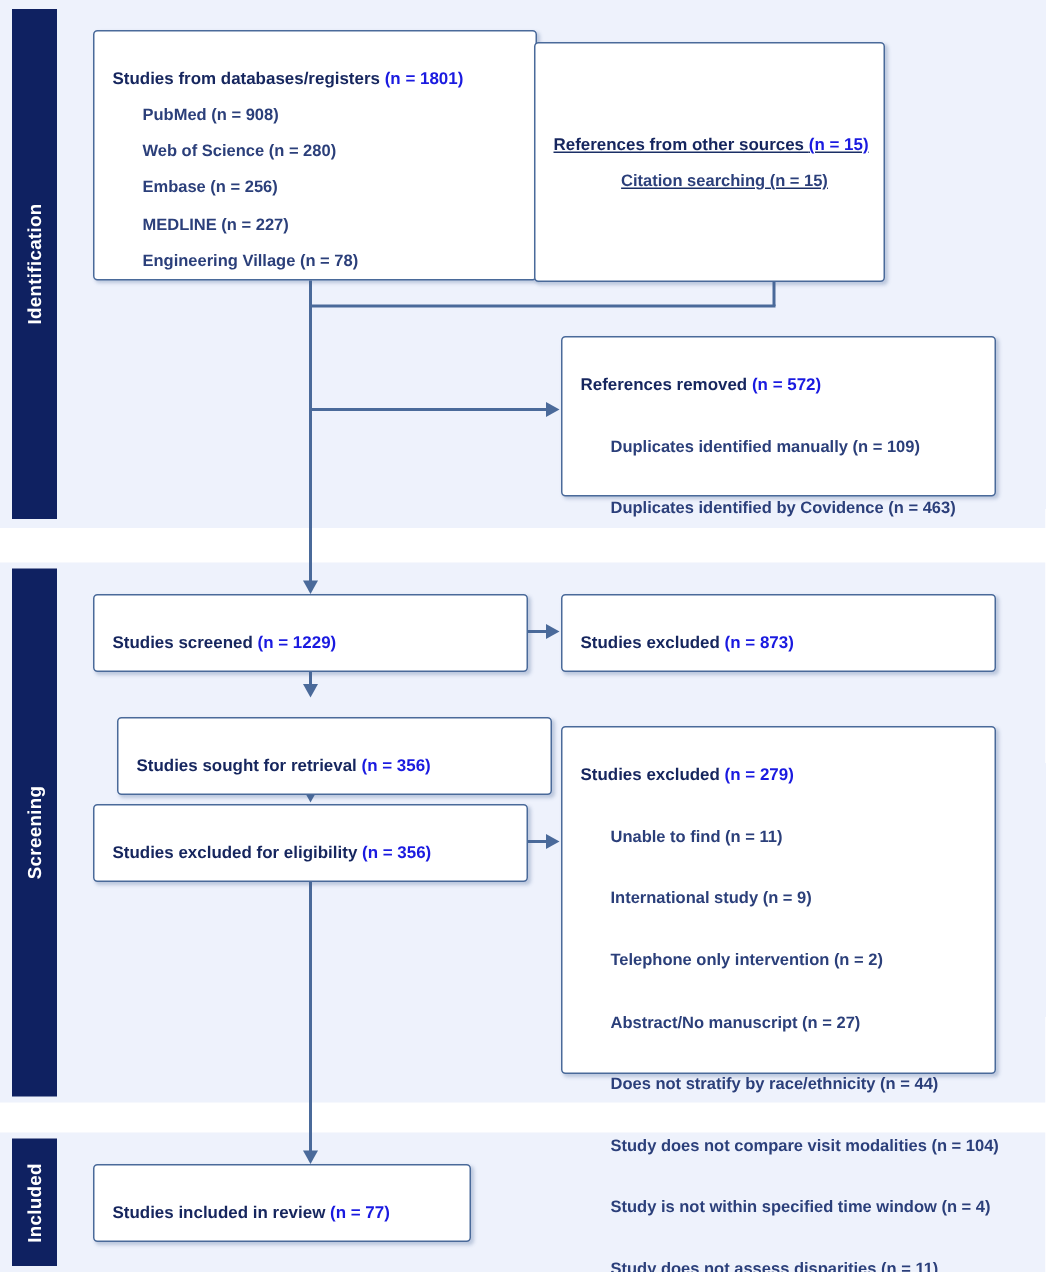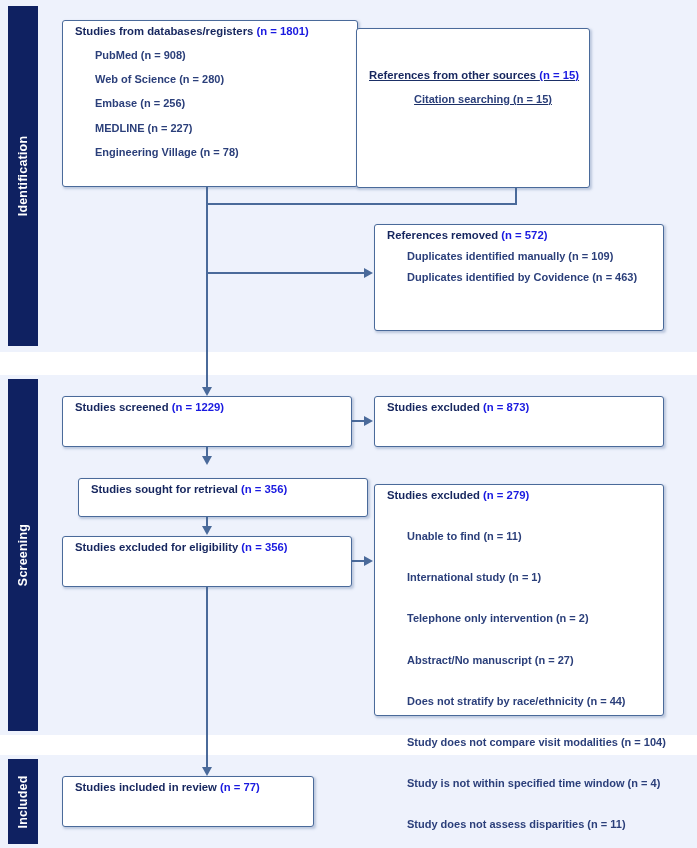--- a/index.html
+++ b/index.html
@@ -57,21 +57,21 @@
   }
 
   
   .box {
     position: absolute;
     background: #ffffff;
     border: 1.6px solid #4a6a9a;
     border-radius: 3px;
     box-shadow: 1.5px 1.5px 2.5px rgba(70,100,150,0.30);
     box-sizing: border-box;
-    padding: 3px 12px;
+    padding: 25px 12px;
   }
 
   .box-title {
     font-size: 11.3px;
     font-weight: bold;
     color: #16265e;
     line-height: 1.25;
     white-space: nowrap;
   }
   .box-title .accent {
@@ -99,21 +99,21 @@
   #box-refs-removed    { left: 374px; top: 224px; width: 290px; height: 107px; }
   #box-screened        { left: 62px;  top: 396px; width: 290px; height: 51px; }
   #box-sought          { left: 78px;  top: 466px; width: 290px; height: 39px; margin-top: 12px; }
   #box-assessed        { left: 62px;  top: 536px; width: 290px; height: 51px; }
   #box-excluded-873    { left: 374px; top: 396px; width: 290px; height: 51px; }
   #box-excluded-279    { left: 374px; top: 484px; width: 290px; height: 232px; }
   #box-included        { left: 62px;  top: 776px; width: 252px; height: 51px; }
 
   #box-other-sources  .box-title { margin-top: 36px; }
   #box-databases      .sub-item  { margin-top: 11px; }
-  #box-refs-removed   .sub-item  { margin-top: 8px; }
+  #box-refs-removed   .sub-item  { margin-top: 28px; }
   #box-other-sources  .sub-item  { margin-top: 11px; text-align: center; }
   #box-excluded-279   .sub-item  { margin-top: 28px; }
 
   
   .line {
     position: absolute;
     background: #4a6a9a;
   }
   .line.v { width: 2px; }
   .line.h { height: 2px; }
@@ -218,21 +218,21 @@
   </div>
 
   <div class="box" id="box-excluded-873">
     <div class="box-title"><span>Studies excluded </span><span class="accent">(n = 873)</span></div>
   </div>
 
   <div class="box" id="box-excluded-279">
     <div class="box-title"><span>Studies excluded </span><span class="accent">(n = 279)</span></div>
     <ul class="sub-list">
       <li class="sub-item">Unable to find (n = 11)</li>
-      <li class="sub-item">International study (n = 1)</li>
+      <li class="sub-item">International study (n = 9)</li>
       <li class="sub-item">Telephone only intervention (n = 2)</li>
       <li class="sub-item">Abstract/No manuscript (n = 27)</li>
       <li class="sub-item">Does not stratify by race/ethnicity (n = 44)</li>
       <li class="sub-item">Study does not compare visit modalities (n = 104)</li>
       <li class="sub-item">Study is not within specified time window (n = 4)</li>
       <li class="sub-item">Study does not assess disparities (n = 11)</li>
     </ul>
   </div>
 
   <div class="box" id="box-included">

